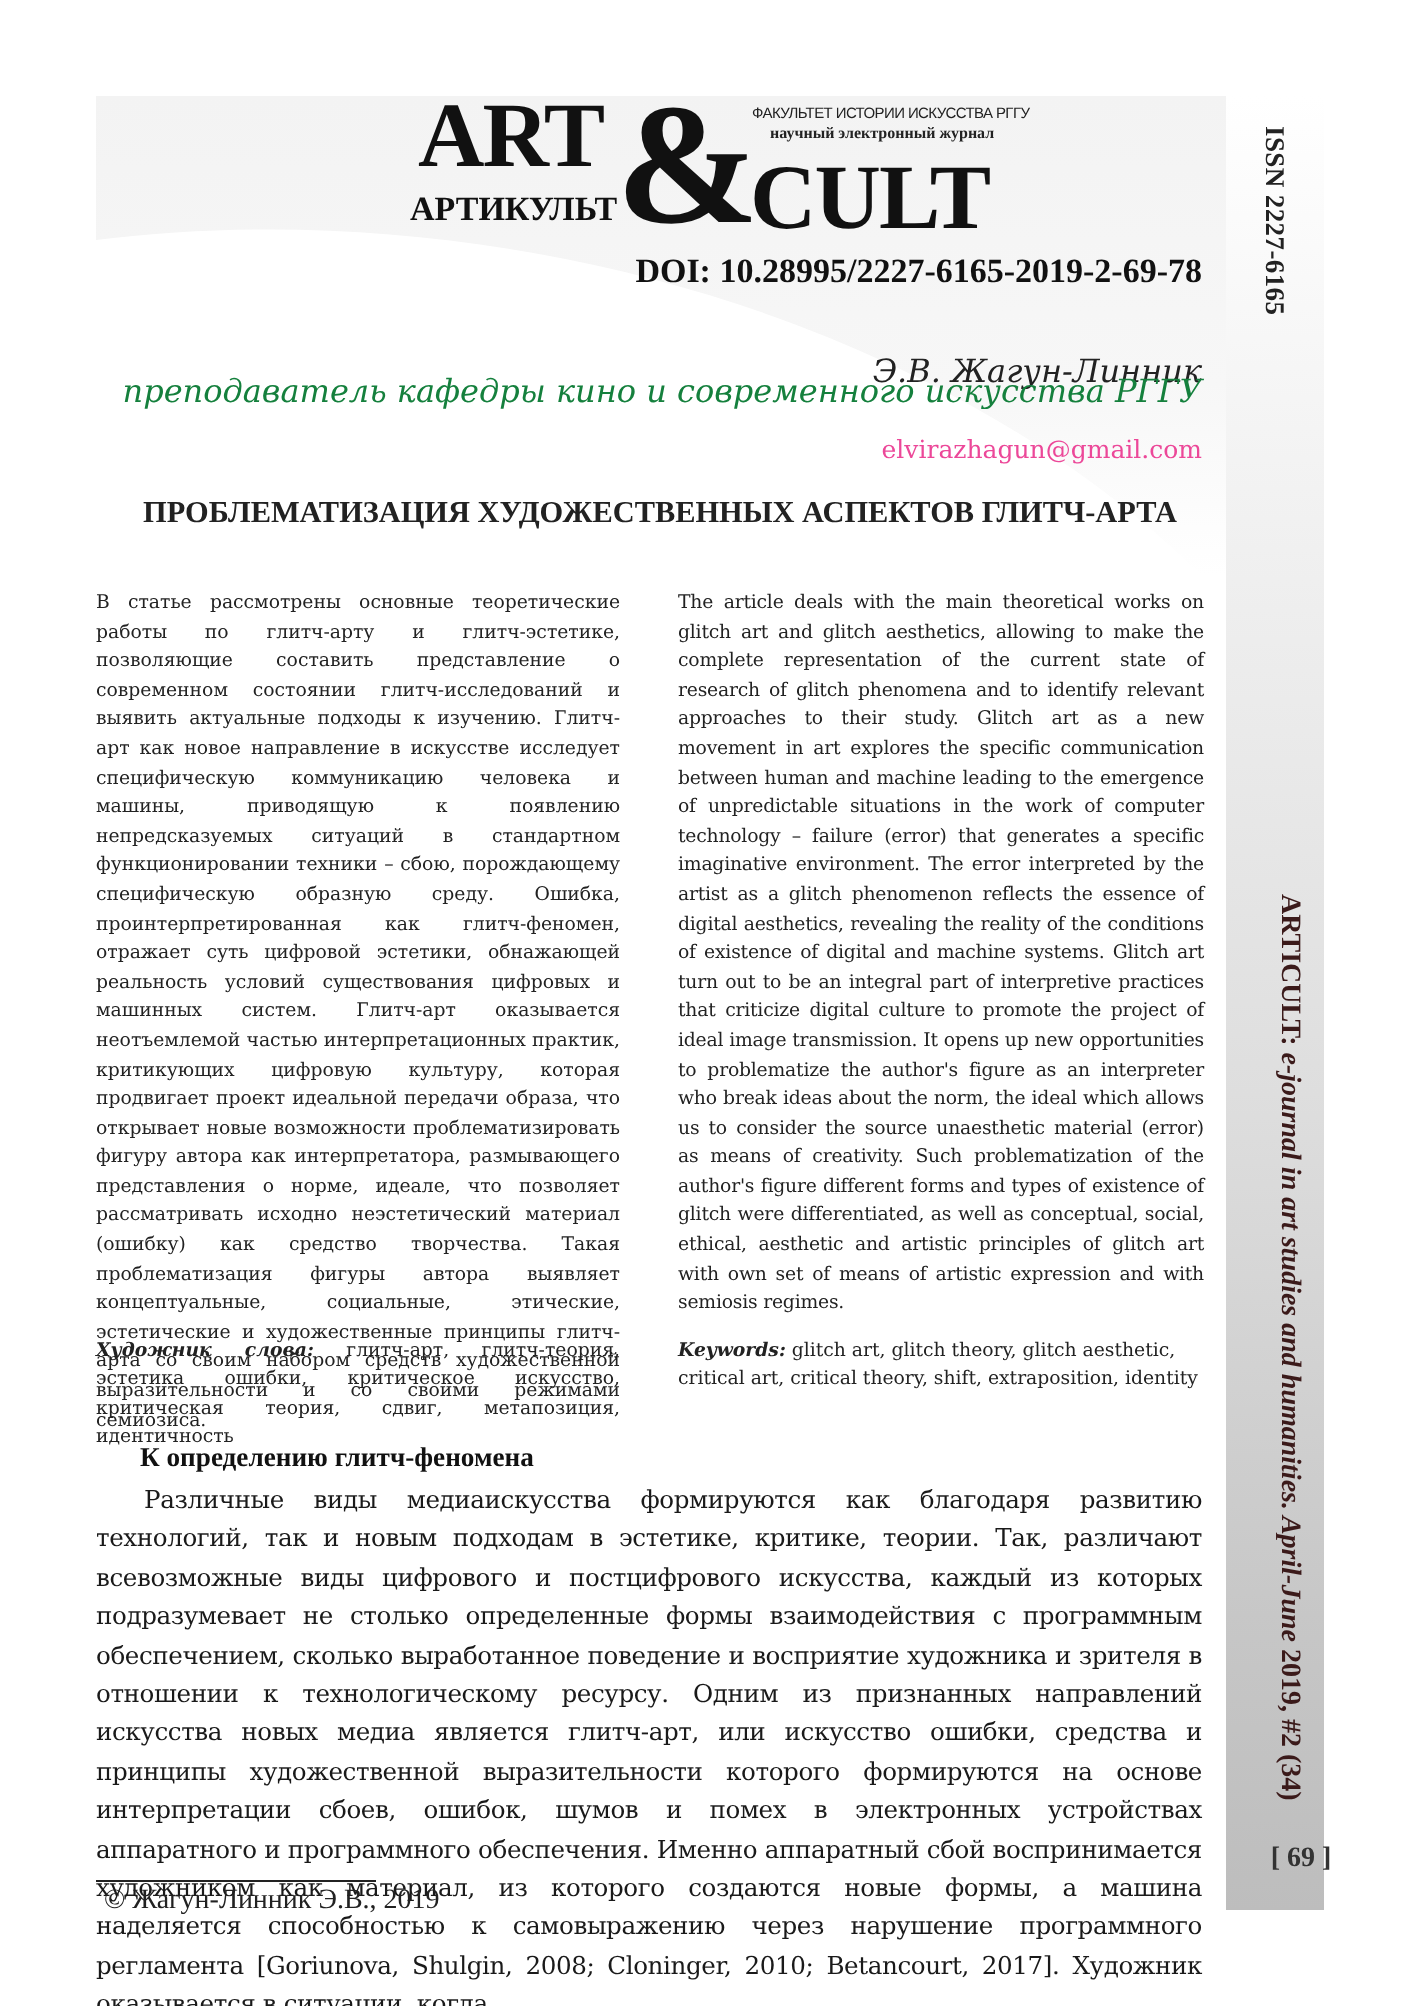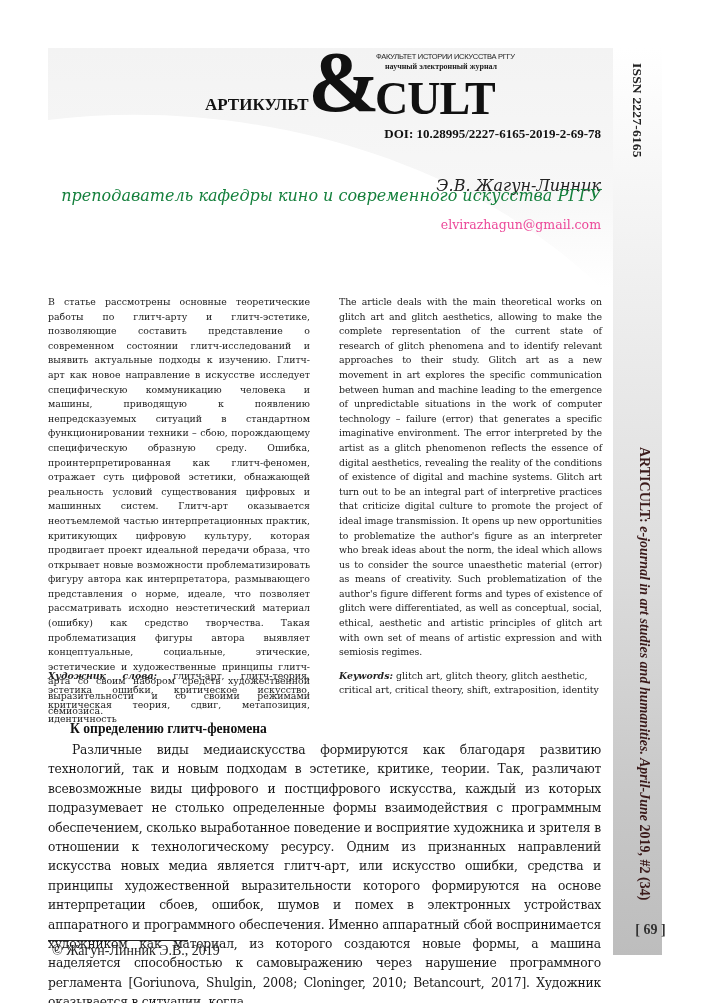--- a/index.html
+++ b/index.html
@@ -60,21 +60,21 @@
     position: absolute; left: 171px; top: 7px; font-family: "Liberation Sans", sans-serif;
     font-size: 7.5px; color: #222; letter-spacing: -0.3px; white-space: nowrap;
   }
   .logo .sci {
     position: absolute; left: 180px; top: 17px; font-family: "Liberation Serif", serif;
     font-weight: bold; font-size: 8px; color: #222; white-space: nowrap;
   }
 
   .doi {
     position: absolute; right: 108px; top: 126px; font-family: "Liberation Serif", serif;
-    font-weight: bold; font-size: 13px; color: #111;
+    font-weight: bold; font-size: 17px; color: #111;
   }
   .author {
     position: absolute; right: 108px; top: 176px; font-style: italic;
     font-size: 16px; color: #222;
   }
   .position {
     position: absolute; right: 108px; top: 186px; font-style: italic;
     font-size: 16px; color: #15803d;
   }
   .email {
@@ -128,33 +128,35 @@
 <div class="journal-vertical">
   <span class="b">ARTICULT:</span>
   <span> </span>
   <span class="bi">e-journal in art studies and humanities. April-June</span>
   <span> </span>
   <span class="b">2019, #2 (34)</span>
 </div>
 <div class="page-num">[ 69 ]</div>
 
 <div class="logo">
+  <span class="art">ART</span>
   <span class="amp">&amp;</span>
   <span class="artikult">АРТИКУЛЬТ</span>
   <span class="cult">CULT</span>
   <span class="faculty">ФАКУЛЬТЕТ ИСТОРИИ ИСКУССТВА РГГУ</span>
   <span class="sci">научный электронный журнал</span>
 </div>
 
 <div class="doi">DOI: 10.28995/2227-6165-2019-2-69-78</div>
 <div class="author">Э.В. Жагун-Линник</div>
 <div class="position">преподаватель кафедры кино и современного искусства РГГУ</div>
 <a class="email" href="mailto:elvirazhagun@gmail.com">elvirazhagun@gmail.com</a>
 
 <div class="title">
+  <div>ПРОБЛЕМАТИЗАЦИЯ ХУДОЖЕСТВЕННЫХ АСПЕКТОВ ГЛИТЧ-АРТА</div>
 </div>
 
 <div class="abstract ru">В статье рассмотрены основные теоретические работы по глитч-арту и глитч-эстетике, позволяющие составить представление о современном состоянии глитч-исследований и выявить актуальные подходы к изучению. Глитч-арт как новое направление в искусстве исследует специфическую коммуникацию человека и машины, приводящую к появлению непредсказуемых ситуаций в стандартном функционировании техники – сбою, порождающему специфическую образную среду. Ошибка, проинтерпретированная как глитч-феномен, отражает суть цифровой эстетики, обнажающей реальность условий существования цифровых и машинных систем. Глитч-арт оказывается неотъемлемой частью интерпретационных практик, критикующих цифровую культуру, которая продвигает проект идеальной передачи образа, что открывает новые возможности проблематизировать фигуру автора как интерпретатора, размывающего представления о норме, идеале, что позволяет рассматривать исходно неэстетический материал (ошибку) как средство творчества. Такая проблематизация фигуры автора выявляет концептуальные, социальные, этические, эстетические и художественные принципы глитч-арта со своим набором средств художественной выразительности и со своими режимами семиозиса.</div>
 <div class="abstract en">The article deals with the main theoretical works on glitch art and glitch aesthetics, allowing to make the complete representation of the current state of research of glitch phenomena and to identify relevant approaches to their study. Glitch art as a new movement in art explores the specific communication between human and machine leading to the emergence of unpredictable situations in the work of computer technology – failure (error) that generates a specific imaginative environment. The error interpreted by the artist as a glitch phenomenon reflects the essence of digital aesthetics, revealing the reality of the conditions of existence of digital and machine systems. Glitch art turn out to be an integral part of interpretive practices that criticize digital culture to promote the project of ideal image transmission. It opens up new opportunities to problematize the author's figure as an interpreter who break ideas about the norm, the ideal which allows us to consider the source unaesthetic material (error) as means of creativity. Such problematization of the author's figure different forms and types of existence of glitch were differentiated, as well as conceptual, social, ethical, aesthetic and artistic principles of glitch art with own set of means of artistic expression and with semiosis regimes.</div>
 
 <div class="keywords ru">
   <span class="kl">Художник слова:</span><span> глитч-арт, глитч-теория, эстетика ошибки, критическое искусство, критическая теория, сдвиг, метапозиция, идентичность</span>
 </div>
 <div class="keywords en">
   <span class="kl">Keywords:</span><span> glitch art, glitch theory, glitch aesthetic, critical art, critical theory, shift, extraposition, identity</span>

